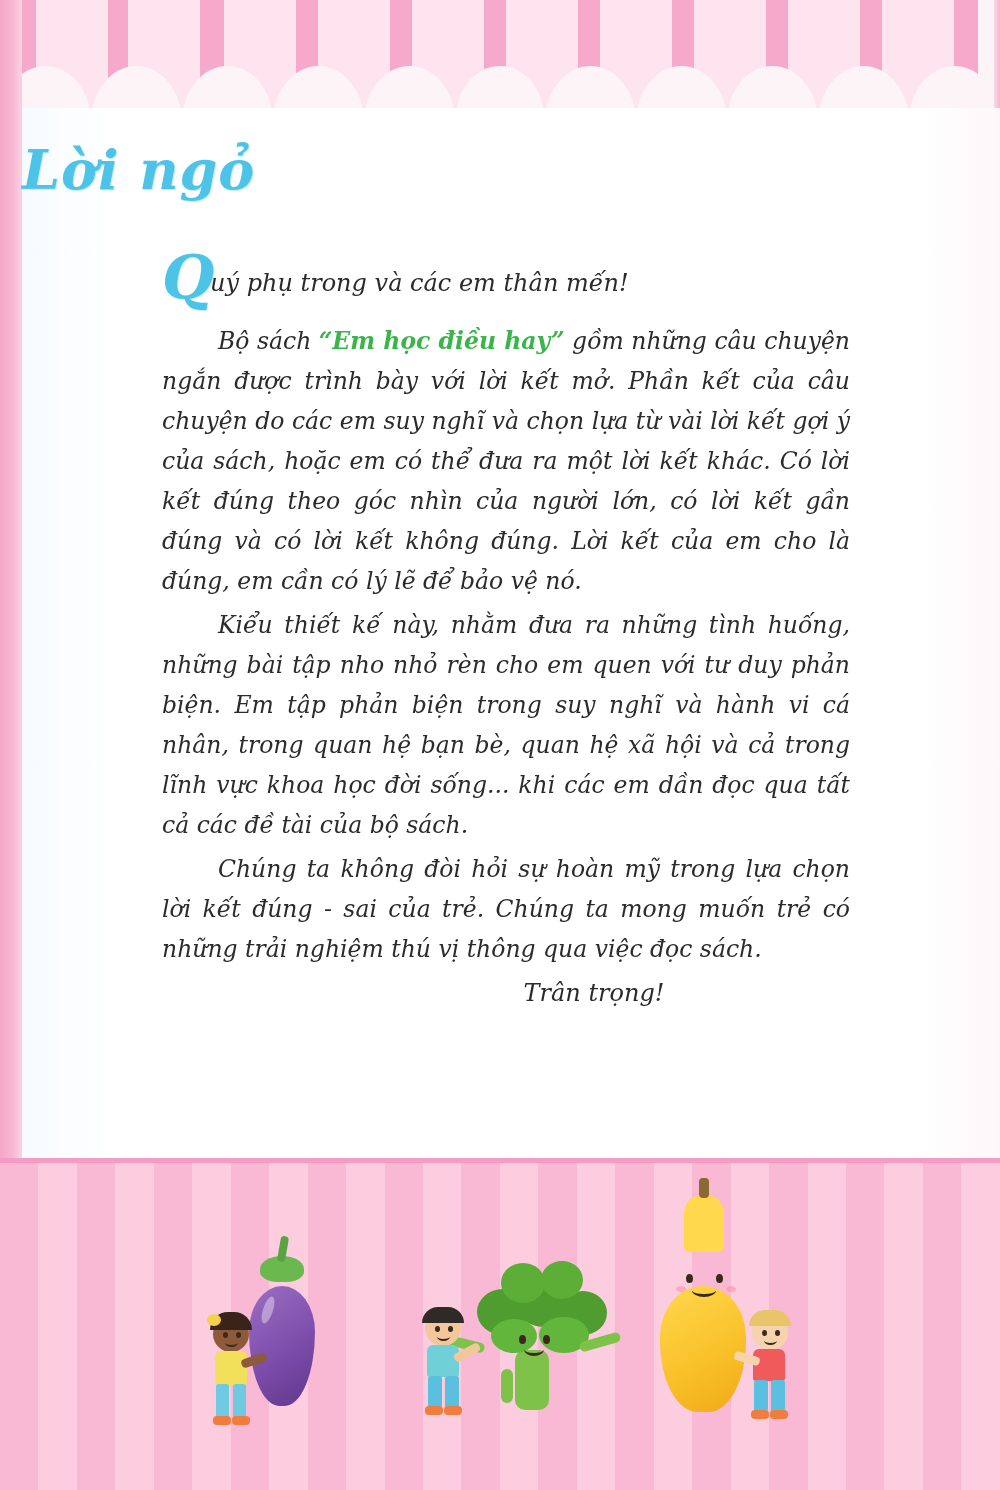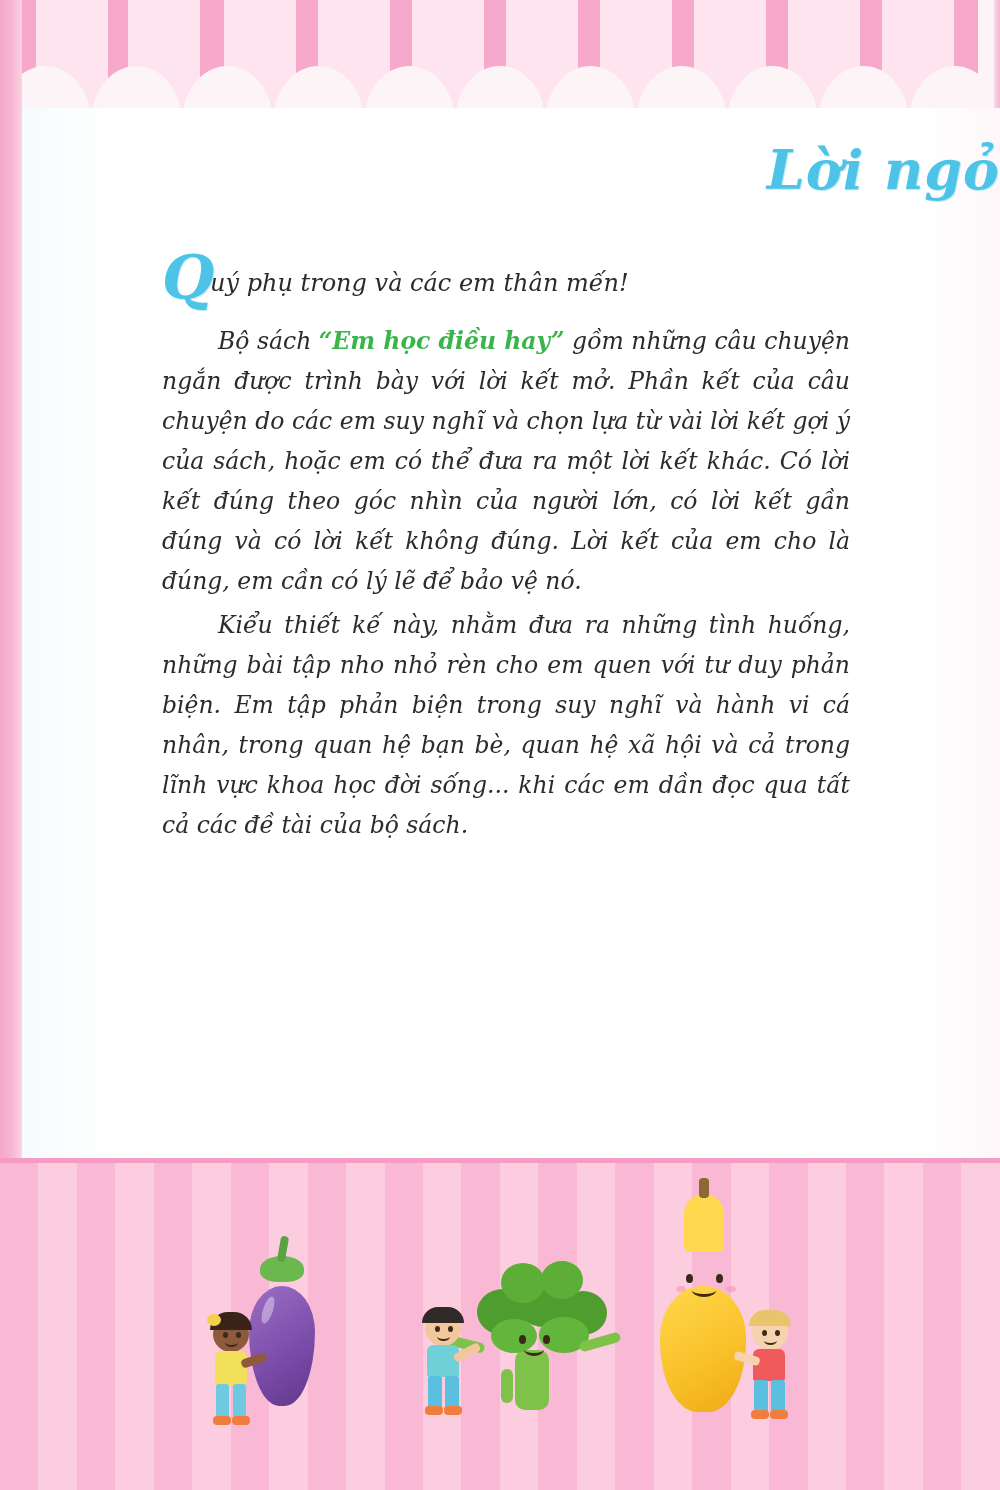--- a/index.html
+++ b/index.html
@@ -80,21 +80,21 @@
     top: 108px;
     left: 22px;
     width: 978px;
     height: 1050px;
     background: linear-gradient(to right, #f7fbfd 0%, #ffffff 10%, #ffffff 92%, #fdf7fa 100%);
   }
 
   .title {
     margin: 0;
     padding-top: 30px;
-    text-align: right;
+    text-align: left;
     color: #4ec3e8;
     font-family: "DejaVu Serif", serif;
     font-size: 54px;
     font-style: italic;
     font-weight: bold;
     letter-spacing: 1px;
     text-shadow: 1px 1px 0 #bfe9f6;
   }
 
   .body-text {
@@ -371,21 +371,23 @@
 
     <div class="body-text">
 
       <p class="salutation">
         <span class="dropcap">Q</span>
         <span>uý phụ trong và các em thân mến!</span>
       </p>
 
       <p class="para" id="para1"><span>Bộ sách </span><span class="highlight">“Em học điều hay”</span><span> gồm những câu chuyện ngắn được trình bày với lời kết mở. Phần kết của câu chuyện do các em suy nghĩ và chọn lựa từ vài lời kết gợi ý của sách, hoặc em có thể đưa ra một lời kết khác. Có lời kết đúng theo góc nhìn của người lớn, có lời kết gần đúng và có lời kết không đúng. Lời kết của em cho là đúng,  em cần có lý lẽ để bảo vệ nó.</span></p>
       <p class="para">Kiểu thiết kế này, nhằm đưa ra những tình huống, những bài tập nho nhỏ rèn cho em quen với tư duy phản biện. Em tập phản biện trong suy nghĩ và hành vi cá nhân, trong quan hệ bạn bè, quan hệ xã hội và cả trong lĩnh vực khoa học đời sống... khi các em dần đọc qua tất cả các đề tài của bộ sách.</p>
-
+      <p class="para">Chúng ta không đòi hỏi sự hoàn mỹ trong lựa chọn lời kết đúng - sai của trẻ. Chúng ta mong muốn trẻ có những trải nghiệm thú vị thông qua việc đọc sách.</p>
+
+      <p class="para closing">Trân trọng!</p>
     </div>
   </div>
 
   <div class="bottom-band">
     <div class="band-stripes" id="bandStripes">
         <div class="band-stripe" style="width: 38.4615px; background: rgb(249, 185, 213);"></div>
         <div class="band-stripe" style="width: 38.4615px; background: rgb(252, 204, 223);"></div>
         <div class="band-stripe" style="width: 38.4615px; background: rgb(249, 185, 213);"></div>
         <div class="band-stripe" style="width: 38.4615px; background: rgb(252, 204, 223);"></div>
         <div class="band-stripe" style="width: 38.4615px; background: rgb(249, 185, 213);"></div>

